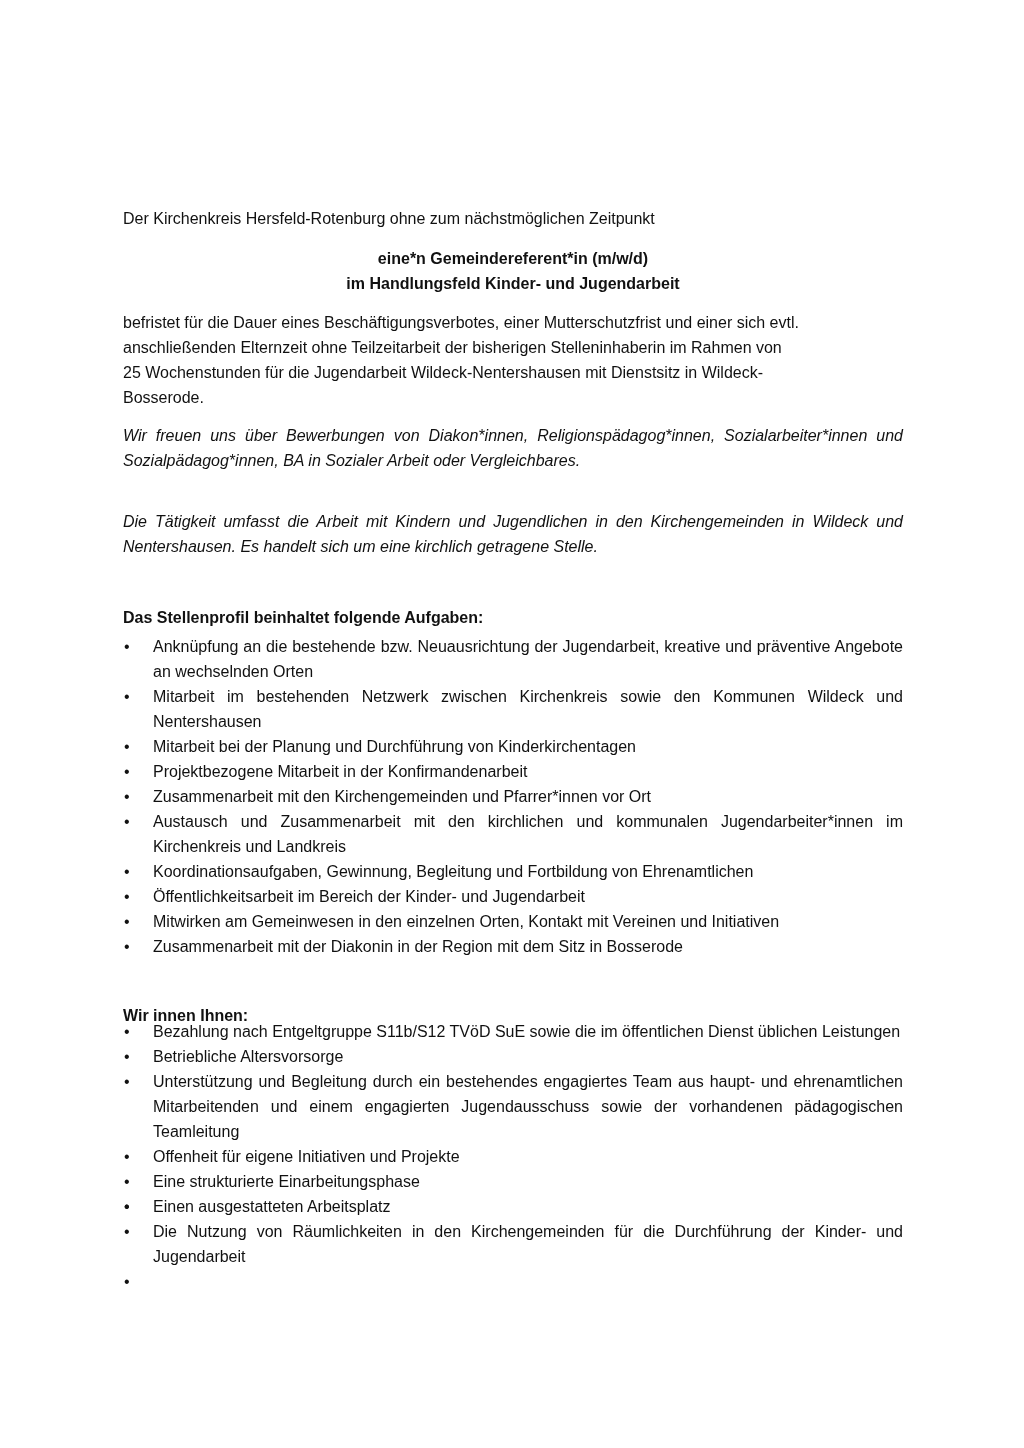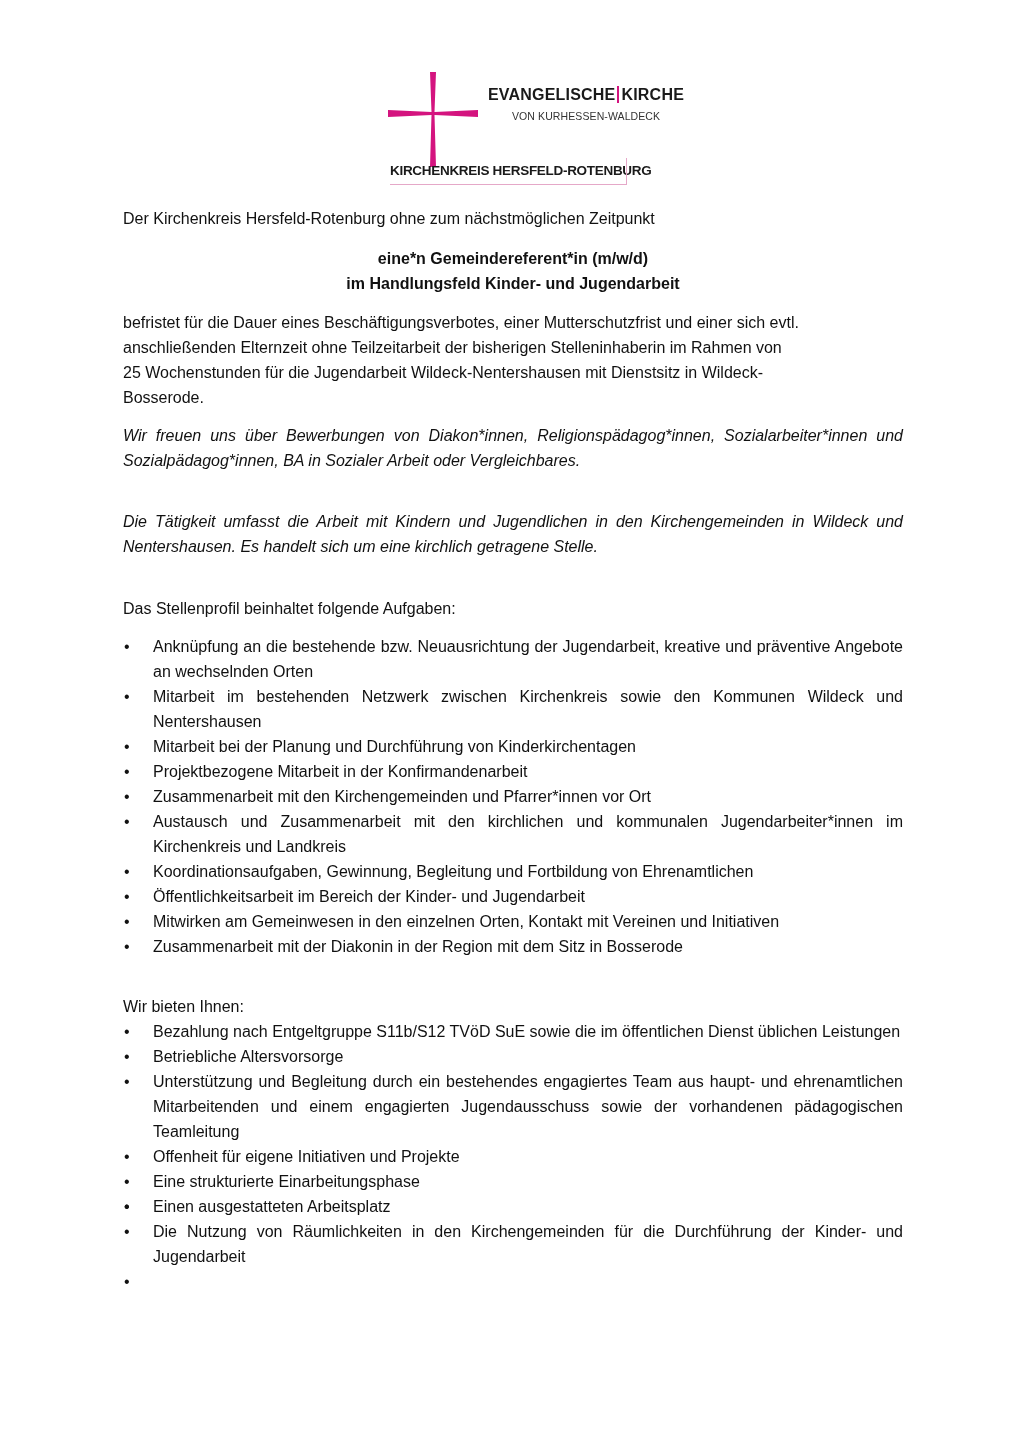--- a/index.html
+++ b/index.html
@@ -24,42 +24,30 @@
       position: absolute; left: 2px; top: 91px; font-size: 13.5px; font-weight: bold; color: #1a1a1a;
       white-space: nowrap; letter-spacing: -0.3px;
     }
     .bracket-v { position: absolute; left: 238px; top: 86px; width: 1px; height: 26px; background: #e5a8c8; }
     .bracket-h { position: absolute; left: 2px; top: 112px; width: 237px; height: 1px; background: #e5a8c8; }
 
     
     .text { position: absolute; left: 123px; width: 780px; font-size: 16px; line-height: 25px; }
     .justify { text-align: justify; font-style: italic; }
     .center { position: absolute; left: 123px; width: 780px; text-align: center; font-weight: bold; font-size: 16px; line-height: 25px; }
-    .heading { position: absolute; left: 123px; font-weight: normal; font-size: 16px; line-height: 25px; }
+    .heading { position: absolute; left: 123px; font-weight: bold; font-size: 16px; line-height: 25px; margin-top: 9px; }
     ul.bullets { position: absolute; left: 123px; width: 780px; margin: 0; padding: 0; list-style: none; font-size: 16px; line-height: 25px; }
     ul.bullets li { position: relative; padding-left: 30px; text-align: justify; }
     ul.bullets li .dot { position: absolute; left: 1px; top: 0; }
   </style>
 </head>
 <body>
 
 <div class="page">
 
-  <div class="logo">
-    <svg class="cross" viewBox="0 0 90 95">
-      <path d="M42 0 L48 0 L46.5 40 L90 38 L90 45 L46.5 43 L48 95 L42 95 L43.5 43 L0 45 L0 38 L43.5 40 Z" fill="#d4147f"></path>
-    </svg>
-    <div class="logo-title">
-      <span>EVANGELISCHE</span><span class="sep"></span><span>KIRCHE</span>
-    </div>
-    <div class="logo-sub">VON KURHESSEN-WALDECK</div>
-    <div class="logo-district">KIRCHENKREIS HERSFELD-ROTENBURG</div>
-    <div class="bracket-v"></div>
-    <div class="bracket-h"></div>
-  </div>
 
   <div class="text" style="top:206px;">Der Kirchenkreis Hersfeld-Rotenburg ohne zum nächstmöglichen Zeitpunkt</div>
 
   <div class="center" style="top:271px;">im Handlungsfeld Kinder- und Jugendarbeit</div>
   <div class="center" style="top:246px;">eine*n Gemeindereferent*in (m/w/d)</div>
 
   <div class="text" style="top:310px;">
     <div>befristet für die Dauer eines Beschäftigungsverbotes, einer Mutterschutzfrist und einer sich evtl.</div>
     <div>anschließenden Elternzeit ohne Teilzeitarbeit der bisherigen Stelleninhaberin im Rahmen von</div>
     <div>25 Wochenstunden für die Jugendarbeit Wildeck-Nentershausen mit Dienstsitz in Wildeck-</div>
@@ -78,21 +66,21 @@
     <li><span class="dot">•</span><span>Mitarbeit bei der Planung und Durchführung von Kinderkirchentagen</span></li>
     <li><span class="dot">•</span><span>Projektbezogene Mitarbeit in der Konfirmandenarbeit</span></li>
     <li><span class="dot">•</span><span>Zusammenarbeit mit den Kirchengemeinden und Pfarrer*innen vor Ort</span></li>
     <li><span class="dot">•</span><span>Austausch und Zusammenarbeit mit den kirchlichen und kommunalen Jugendarbeiter*innen im Kirchenkreis und Landkreis</span></li>
     <li><span class="dot">•</span><span>Koordinationsaufgaben, Gewinnung, Begleitung und Fortbildung von Ehrenamtlichen</span></li>
     <li><span class="dot">•</span><span>Öffentlichkeitsarbeit im Bereich der Kinder- und Jugendarbeit</span></li>
     <li><span class="dot">•</span><span>Mitwirken am Gemeinwesen in den einzelnen Orten, Kontakt mit Vereinen und Initiativen</span></li>
     <li><span class="dot">•</span><span>Zusammenarbeit mit der Diakonin in der Region mit dem Sitz in Bosserode</span></li>
   </ul>
 
-  <div class="heading" style="top:994px;">Wir bieten Ihnen:</div>
+  <div class="heading" style="top:994px;">Wir innen Ihnen:</div>
 
   <ul class="bullets" style="top:1019px;">
     <li><span class="dot">•</span><span>Bezahlung nach Entgeltgruppe S11b/S12 TVöD SuE sowie die im öffentlichen Dienst üblichen Leistungen</span></li>
     <li><span class="dot">•</span><span>Betriebliche Altersvorsorge</span></li>
     <li><span class="dot">•</span><span>Unterstützung und Begleitung durch ein bestehendes engagiertes Team aus haupt- und ehrenamtlichen Mitarbeitenden und einem engagierten Jugendausschuss sowie der vorhandenen pädagogischen Teamleitung</span></li>
     <li><span class="dot">•</span><span>Offenheit für eigene Initiativen und Projekte</span></li>
     <li><span class="dot">•</span><span>Eine strukturierte Einarbeitungsphase</span></li>
     <li><span class="dot">•</span></li>
     <li><span class="dot">•</span><span>Einen ausgestatteten Arbeitsplatz</span></li>
     <li><span class="dot">•</span><span>Die Nutzung von Räumlichkeiten in den Kirchengemeinden für die Durchführung der Kinder- und Jugendarbeit</span></li>

